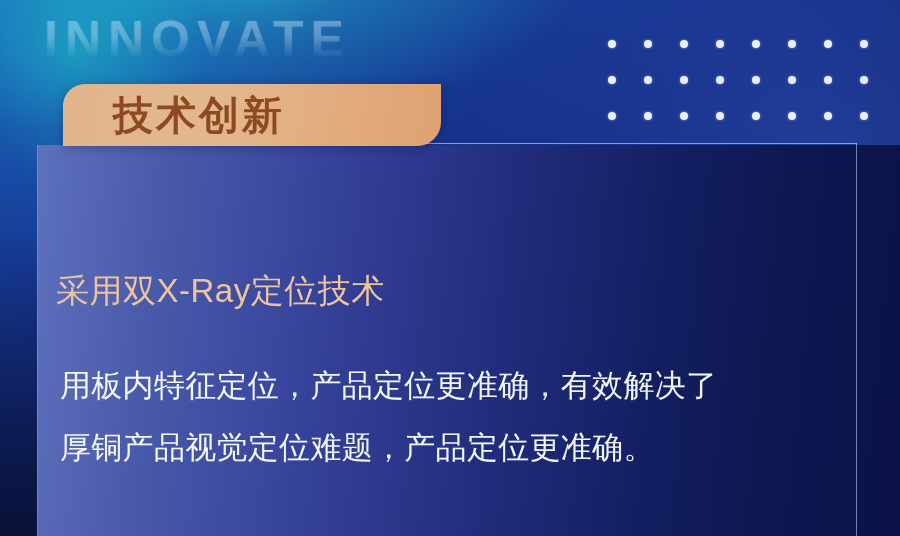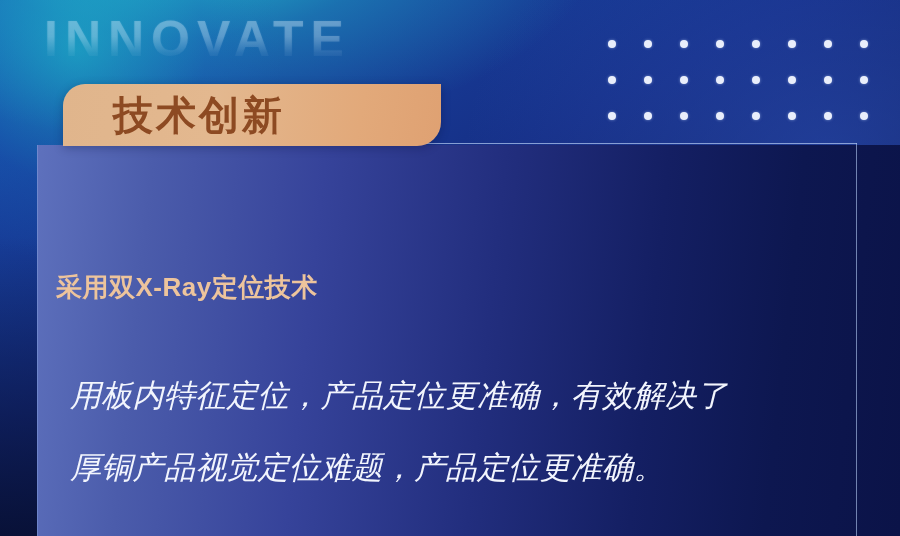--- a/index.html
+++ b/index.html
@@ -133,39 +133,39 @@
     color: #8d4a22;
     line-height: 1;
     white-space: nowrap;
   }
 
   
   .headline {
     position: absolute;
     left: 56px;
     top: 274px;
-    font-size: 26px;
-    font-weight: 700;
+    font-size: 33px;
+    font-weight: 400;
     letter-spacing: 0.5px;
     color: #edc49c;
     line-height: 1;
     white-space: nowrap;
   }
   .body-copy {
     position: absolute;
     left: 54px;
     top: 352px;
     width: 800px;
     font-size: 31px;
     font-weight: 400;
     line-height: 56px;
     color: #f2f5fd;
     letter-spacing: 0.3px;
   }
-  .body-copy p { margin: 16px; white-space: nowrap; font-style: italic; }
+  .body-copy p { margin: 6px; white-space: nowrap; }
 </style>
 </head>
 <body>
 
 <div id="stage">
 
   <div class="bg-base"></div>
   <div class="bg-leftglow"></div>
   <div class="bg-bottomdark"></div>
 

